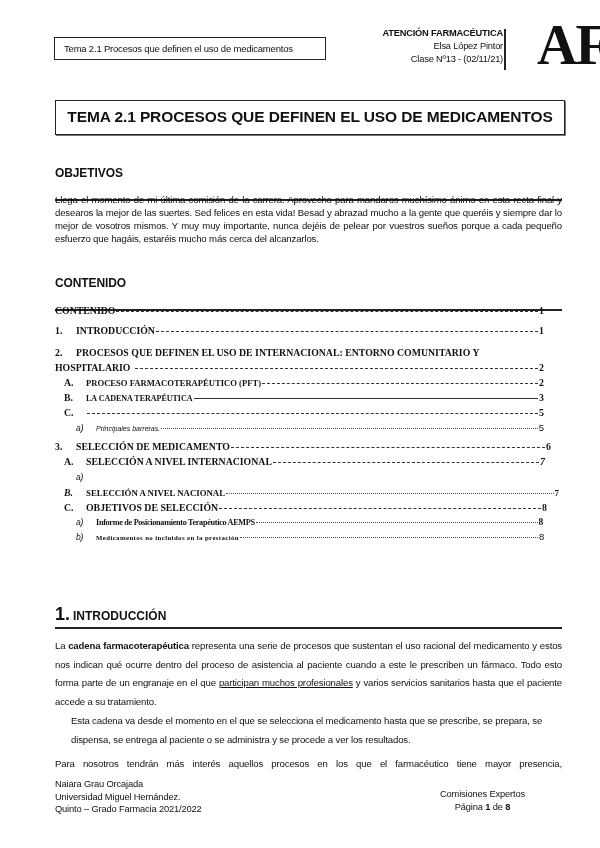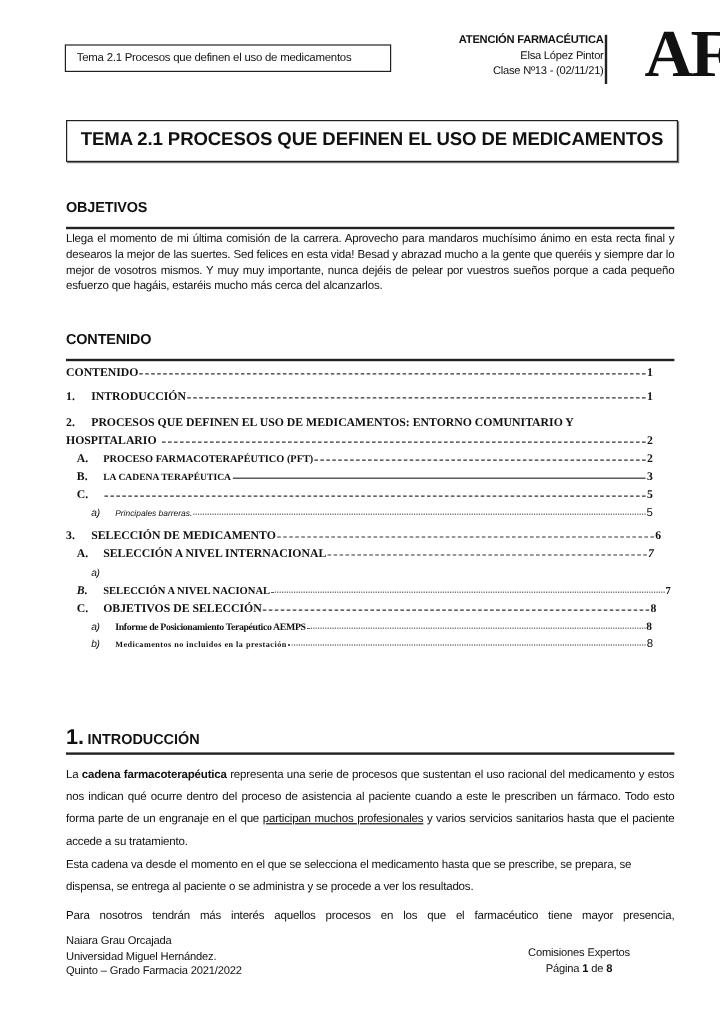--- a/index.html
+++ b/index.html
@@ -17,21 +17,21 @@
   .hdr-logo { left: 510px; top: 17px; font-family: "Liberation Serif", serif; font-weight: bold;
               font-size: 56px; line-height: 56px; letter-spacing: -2px; margin-left: 27px; }
 
   
   .title-box { left: 55px; top: 100px; width: 510px; height: 35px; border: 1.5px solid #222;
                box-sizing: border-box; text-align: center; font-weight: bold; font-size: 15.5px;
                line-height: 32px; letter-spacing: -0.1px; box-shadow: 1px 1px 0 #777; }
 
   
   .sec-h { left: 55px; width: 507px; font-weight: bold; font-size: 12px; border-bottom: 2px solid #222;
-           padding-bottom: 9px; letter-spacing: -0.1px; }
+           padding-bottom: 19px; letter-spacing: -0.1px; }
   .para { left: 55px; width: 507px; font-size: 9.6px; line-height: 13px; text-align: justify;
           letter-spacing: -0.15px; }
   .para p { margin: 0; }
 
   
   .toc { left: 55px; width: 489px; }
   .toc-row { position: absolute; display: flex; align-items: baseline; white-space: nowrap;
              font-family: "Liberation Serif", serif; font-weight: bold; font-size: 9.8px; }
   .toc-row .num { display: inline-block; }
   .toc-row .lbl { flex: 0 0 auto; }
@@ -88,21 +88,21 @@
 
   <div class="toc-row" style="top:325px; left:0; width:489px;">
     <span class="num" style="width:21px;">1.</span>
     <span class="lbl">INTRODUCCIÓN</span>
     <span class="dots"></span>
     <span class="pg">1</span>
   </div>
 
   <div class="toc-row" style="top:347px; left:0; width:489px;">
     <span class="num" style="width:21px;">2.</span>
-    <span class="lbl">PROCESOS QUE DEFINEN EL USO DE MEDICAMENTOS: ENTORNO COMUNITARIO Y</span>
+    <span class="lbl">PROCESOS QUE DEFINEN EL USO DE INTERNACIONAL: ENTORNO COMUNITARIO Y</span>
   </div>
   <div class="toc-row" style="top:362px; left:0; width:489px;">
     <span class="lbl">HOSPITALARIO</span>
     <span class="dots" style="margin-left:4px;"></span>
     <span class="pg">2</span>
   </div>
 
   <div class="toc-row" style="top:377px; left:9px; width:480px; font-size:8.6px;">
     <span class="num" style="width:22px; font-size:9.8px;">A.</span>
     <span class="lbl">PROCESO FARMACOTERAPÉUTICO (PFT)</span>
@@ -176,21 +176,21 @@
     <span class="pg" style="font-family:'Liberation Sans',sans-serif; font-weight:normal; font-size:9.5px;">8</span>
   </div>
 </div>
 
 <div class="abs intro-h">
   <span class="n">1.</span><span class="t">INTRODUCCIÓN</span>
 </div>
 <div class="abs para" style="top:637px; line-height:18.5px;">
   <p><span>La </span><b>cadena farmacoterapéutica</b><span> representa una serie de procesos que sustentan el uso racional del medicamento y estos nos indican qué ocurre dentro del proceso de asistencia al paciente cuando a este le prescriben un fármaco. Todo esto forma parte de un engranaje en el que </span><span class="u">participan muchos profesionales</span><span> y varios servicios sanitarios hasta que el paciente accede a su tratamiento.</span></p>
 </div>
-<div class="abs para" style="top:712px; line-height:18.5px;">
+<div class="abs para" style="top:712px; line-height:18.5px;margin-left:16px;">
   <p style="text-align:left;">Esta cadena va desde el momento en el que se selecciona el medicamento hasta que se prescribe, se prepara, se dispensa, se entrega al paciente o se administra y se procede a ver los resultados.</p>
 </div>
 <div class="abs para" style="top:755px; line-height:18.5px;">
   <p style="text-align:justify; text-align-last:justify;">Para nosotros tendrán más interés aquellos procesos en los que el farmacéutico tiene mayor presencia,</p>
 </div>
 
 <div class="abs ftr-left" style="background:#fff; padding-top:2px;">
   <div>Naiara Grau Orcajada</div>
   <div>Universidad Miguel Hernández.</div>
   <div>Quinto – Grado Farmacia 2021/2022</div>

